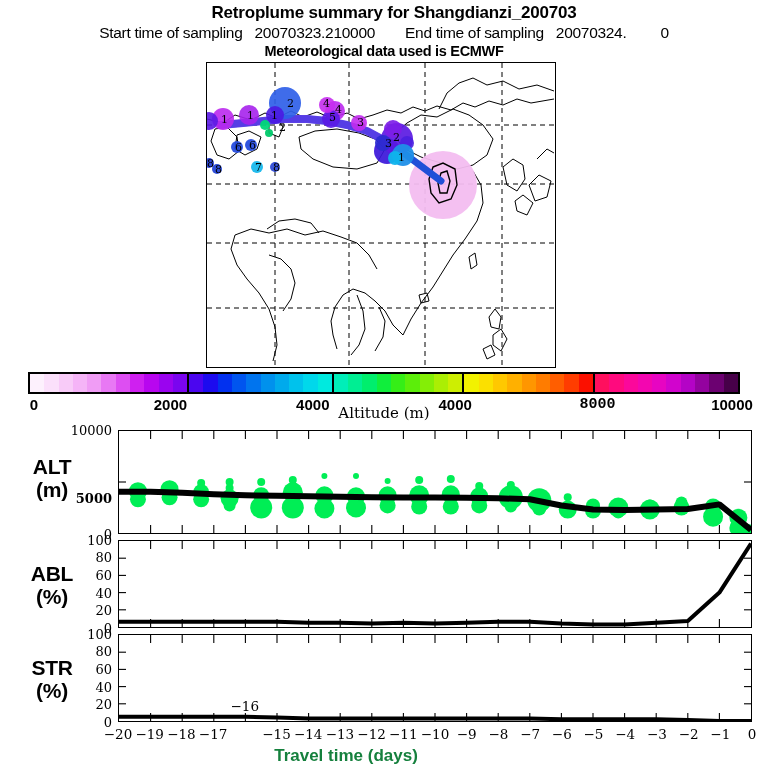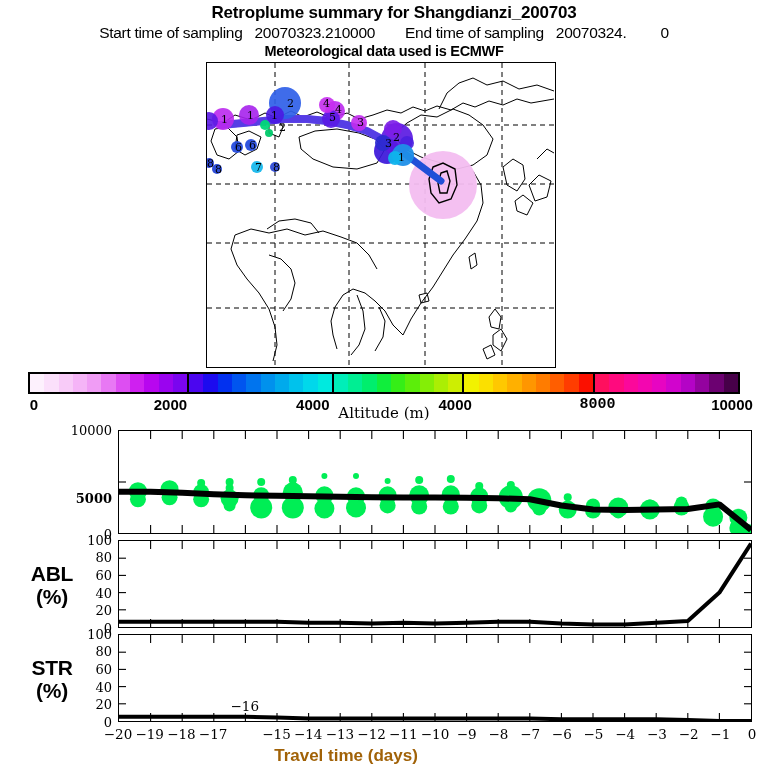--- a/index.html
+++ b/index.html
@@ -63,21 +63,21 @@
   .ytick{
     position:absolute;font-family:"DejaVu Serif", serif;font-size:13px;color:#000;
     text-align:right;transform:translateY(-50%);white-space:nowrap;
   }
   .xtick{
     position:absolute;font-family:"DejaVu Serif", serif;font-size:13.5px;color:#000;
     transform:translateX(-50%);white-space:nowrap;
   }
   .xlab{
     position:absolute;left:0;width:692px;text-align:center;
-    font-weight:bold;font-size:17px;color:#a16207;
+    font-weight:bold;font-size:17px;color:#15803d;
   }
 </style>
 </head>
 <body>
 
 <div class="root">
 
   <div class="title-block">
     <div class="t-main">Retroplume summary for Shangdianzi_200703</div>
     <div class="t-sub">
@@ -395,20 +395,24 @@
             <circle cx="594.08" cy="75.48" r="8" fill="#00ee55"></circle>
             <circle cx="594.08" cy="85.68" r="10" fill="#00ee55"></circle>
             <circle cx="619.36" cy="86.7" r="9" fill="#00ee55"></circle>
             <circle cx="619.36" cy="96.9" r="9" fill="#00ee55"></circle>
             <circle cx="628.8399999999999" cy="99.96" r="7" fill="#00ee55"></circle>
           </g>
           <path d="M0.0,60.7 L31.6,60.7 L63.2,61.7 L94.8,63.2 L126.4,64.3 L158.0,64.8 L189.6,65.3 L221.2,65.8 L252.8,66.3 L284.4,66.5 L316.0,66.5 L347.6,66.8 L379.2,67.3 L410.8,68.3 L442.4,74.5 L474.0,78.5 L505.6,79.0 L537.2,78.5 L568.8,78.0 L600.4,73.4 L632.0,98.9" fill="none" stroke="#000" stroke-width="6" stroke-linejoin="round" stroke-linecap="butt"></path>
         </svg>
     </div>
   </div>
+  <div class="ylab" style="left:6px;top:455px;width:92px;">
+    <div>ALT</div>
+    <div>(m)</div>
+  </div>
   <div class="ytick" style="left:36px;top:430px;width:76px;">10000</div>
   <div class="ytick" style="left:36px;top:498px;width:76px;font-weight:bold;">5000</div>
   <div class="ytick" style="left:36px;top:534px;width:76px;">0</div>
 
   <div class="panel" style="left:118px;top:540px;width:634px;height:88px;">
     <div class="frame" style="width:634px;height:88px;">
       <svg class="plotsvg" id="svg-abl" width="632" height="86" viewBox="0 0 632 86">
           <g stroke="#000" stroke-width="1.1">
             <line x1="31.6" y1="0" x2="31.6" y2="8"></line>
             <line x1="31.6" y1="86" x2="31.6" y2="78"></line>

